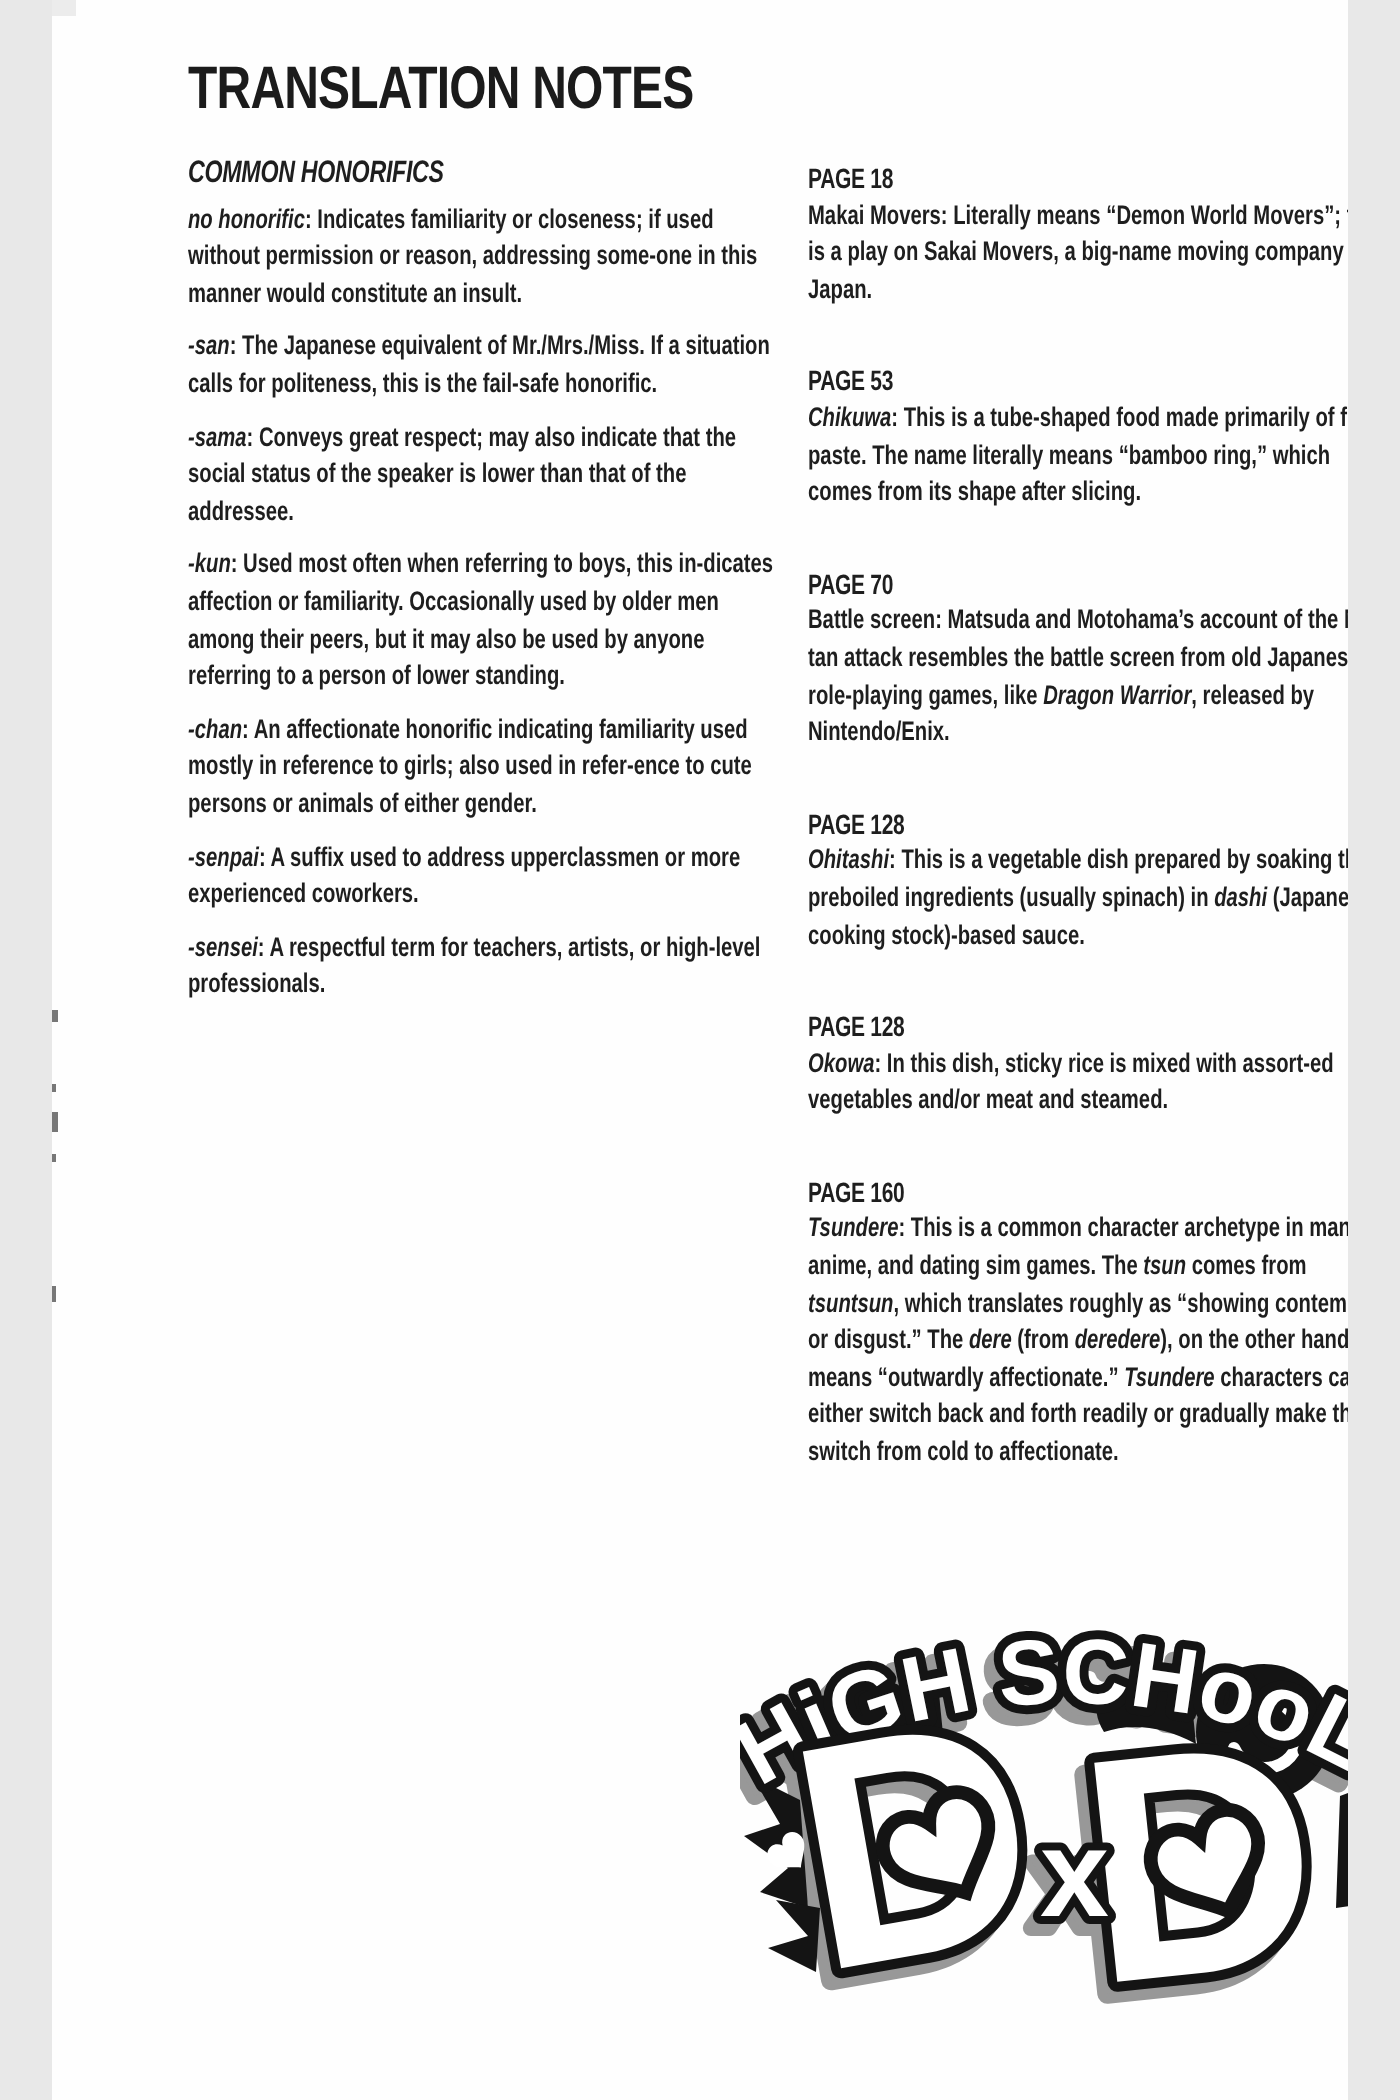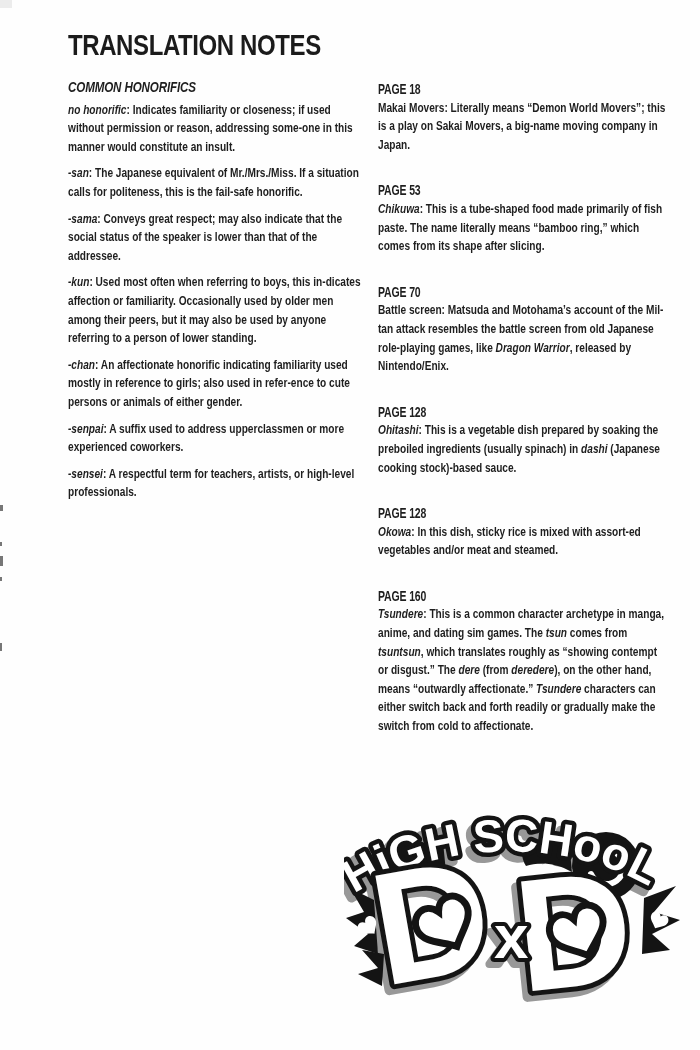--- a/index.html
+++ b/index.html
@@ -1,18 +1,18 @@
 <!DOCTYPE html>
 <html><head>
 <meta charset="utf-8">
 <style>
   html,body{margin:0;padding:0;background:#e8e8e8;}
   .page{
     position:relative;
-    width:700px;height:1050px;
+    width:648px;height:1050px;
     background:#fefefe;
     overflow:hidden;
     font-family:"Liberation Sans",sans-serif;
     color:#1c1c1c;
     margin:0 auto;
   }
   .corner-artifact{
     position:absolute;left:0;top:0;width:12px;height:8px;background:#ececec;
   }
   .edge-mark{position:absolute;left:0;background:#4a4a4a;opacity:.75;}

